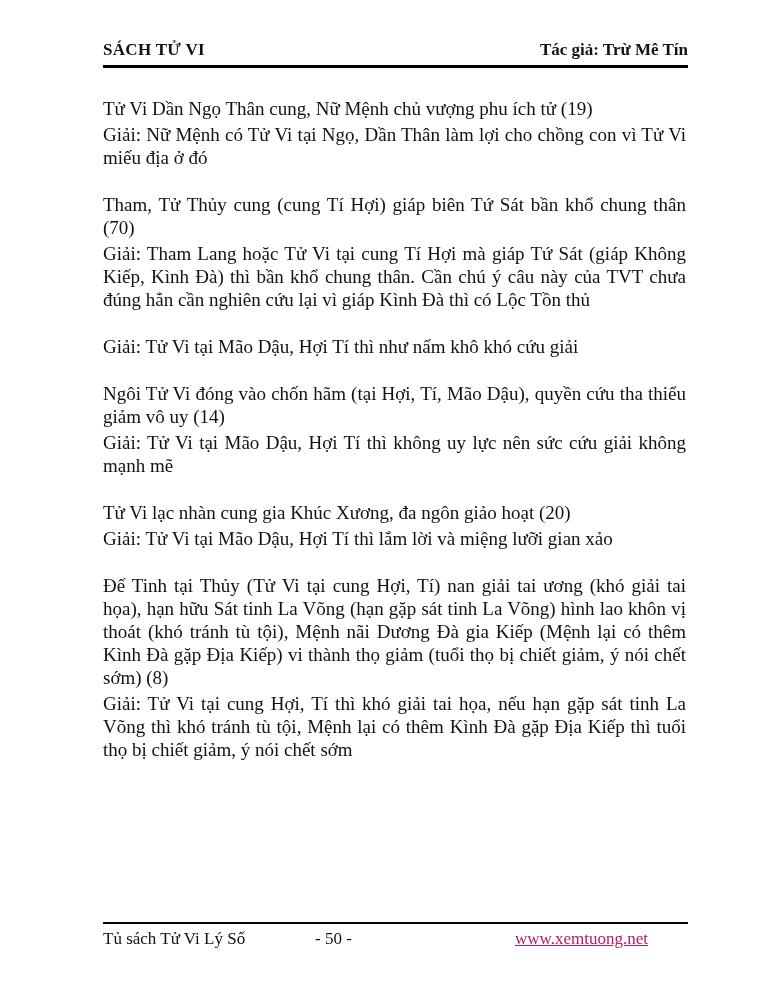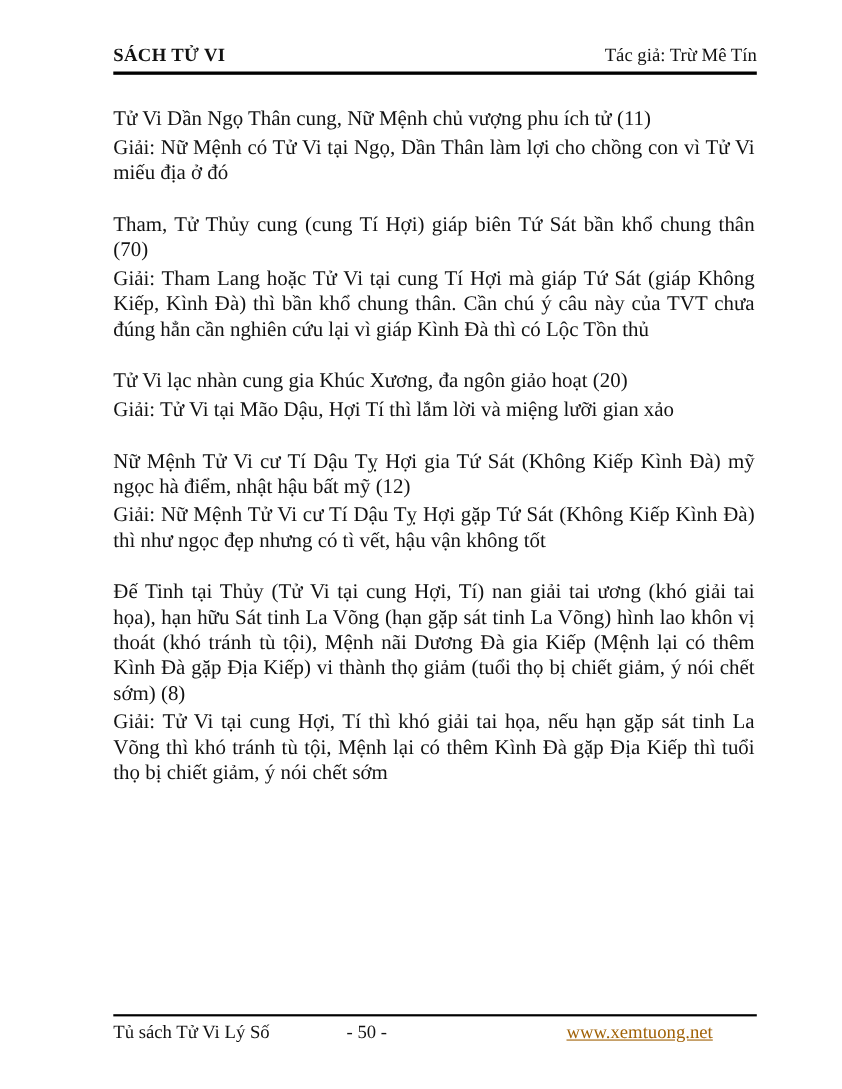--- a/index.html
+++ b/index.html
@@ -30,21 +30,21 @@
     align-items: flex-end;
     font-size: 17px;
     line-height: 20px;
     gap: 38px;
   }
   .header-title {
     font-weight: bold;
     letter-spacing: 0.3px;
   }
   .header-author {
-    font-weight: normal;
+    font-weight: bold;
   }
 
   
   .content {
     position: absolute;
     left: 103px;
     top: 97px;
     width: 583px;
     font-size: 19px;
     line-height: 23px;
@@ -85,60 +85,61 @@
   }
   .footer-page {
     position: absolute;
     left: 212px;
     top: 0;
   }
   .footer-link {
     position: absolute;
     right: 40px;
     top: 0;
-    color: #a16207;
+    color: #be185d;
     text-decoration: underline;
     cursor: pointer;
   }
 </style>
 </head>
 <body>
 
 <div class="page">
 
   <div class="header">
     <span class="header-title">SÁCH TỬ VI</span>
     <span class="header-author">Tác giả: Trừ Mê Tín</span>
   </div>
 
   <div class="content">
 
     <section class="group">
-      <p class="statement">Tử Vi Dần Ngọ Thân cung, Nữ Mệnh chủ vượng phu ích tử  (11)</p>
+      <p class="statement">Tử Vi Dần Ngọ Thân cung, Nữ Mệnh chủ vượng phu ích tử  (19)</p>
       <p class="explanation">Giải: Nữ Mệnh có Tử Vi tại Ngọ, Dần Thân làm lợi cho chồng con vì Tử Vi miếu địa ở đó</p>
     </section>
 
     <section class="group">
       <p class="statement">Tham, Tử Thủy cung (cung Tí Hợi) giáp biên Tứ Sát  bần khổ chung thân (70)</p>
       <p class="explanation">Giải: Tham Lang hoặc  Tử Vi tại cung Tí Hợi mà giáp Tứ Sát  (giáp Không Kiếp, Kình Đà) thì bần khổ chung thân. Cần chú ý câu này của TVT chưa đúng hẳn cần nghiên cứu lại vì giáp Kình Đà thì có Lộc Tồn thủ</p>
     </section>
 
     <section class="group">
+      <p class="explanation">Giải: Tử Vi tại Mão Dậu, Hợi Tí thì như nấm khô khó cứu giải</p>
     </section>
 
+    <section class="group">
+      <p class="statement">Ngôi Tử Vi đóng vào chốn hãm (tại Hợi, Tí, Mão Dậu), quyền cứu tha thiểu giảm vô uy (14)</p>
+      <p class="explanation">Giải: Tử Vi tại Mão Dậu, Hợi Tí  thì không uy lực nên sức cứu giải không mạnh mẽ</p>
+    </section>
 
     <section class="group">
       <p class="statement">Tử Vi lạc nhàn cung gia Khúc Xương, đa ngôn giảo hoạt  (20)</p>
       <p class="explanation">Giải: Tử Vi tại Mão Dậu, Hợi Tí  thì lắm lời và miệng lưỡi gian xảo</p>
     </section>
 
-    <section class="group">
-      <p class="statement">Nữ Mệnh Tử Vi cư Tí Dậu Tỵ Hợi gia Tứ Sát (Không Kiếp Kình Đà) mỹ ngọc hà điểm, nhật hậu bất mỹ (12)</p>
-      <p class="explanation">Giải: Nữ Mệnh Tử Vi cư Tí Dậu Tỵ Hợi gặp Tứ Sát (Không Kiếp Kình Đà) thì như ngọc đẹp nhưng có tì vết, hậu vận không tốt</p>
-    </section>
 
     <section class="group">
       <p class="statement">Đế Tinh tại Thủy (Tử Vi tại cung Hợi, Tí) nan giải tai ương (khó giải tai họa), hạn hữu Sát tinh La Võng (hạn gặp sát tinh La Võng) hình lao khôn vị thoát (khó tránh tù tội), Mệnh nãi Dương Đà gia Kiếp (Mệnh lại có thêm Kình Đà gặp Địa Kiếp) vi thành thọ giảm (tuổi thọ bị chiết giảm, ý nói chết sớm) (8)</p>
       <p class="explanation">Giải: Tử Vi tại cung Hợi, Tí thì khó giải tai họa, nếu hạn gặp sát tinh La Võng thì khó tránh tù tội, Mệnh lại có thêm Kình Đà gặp Địa Kiếp thì tuổi thọ bị chiết giảm, ý nói chết sớm</p>
     </section>
 
   </div>
 
   <div class="footer">
     <div class="footer-inner">

